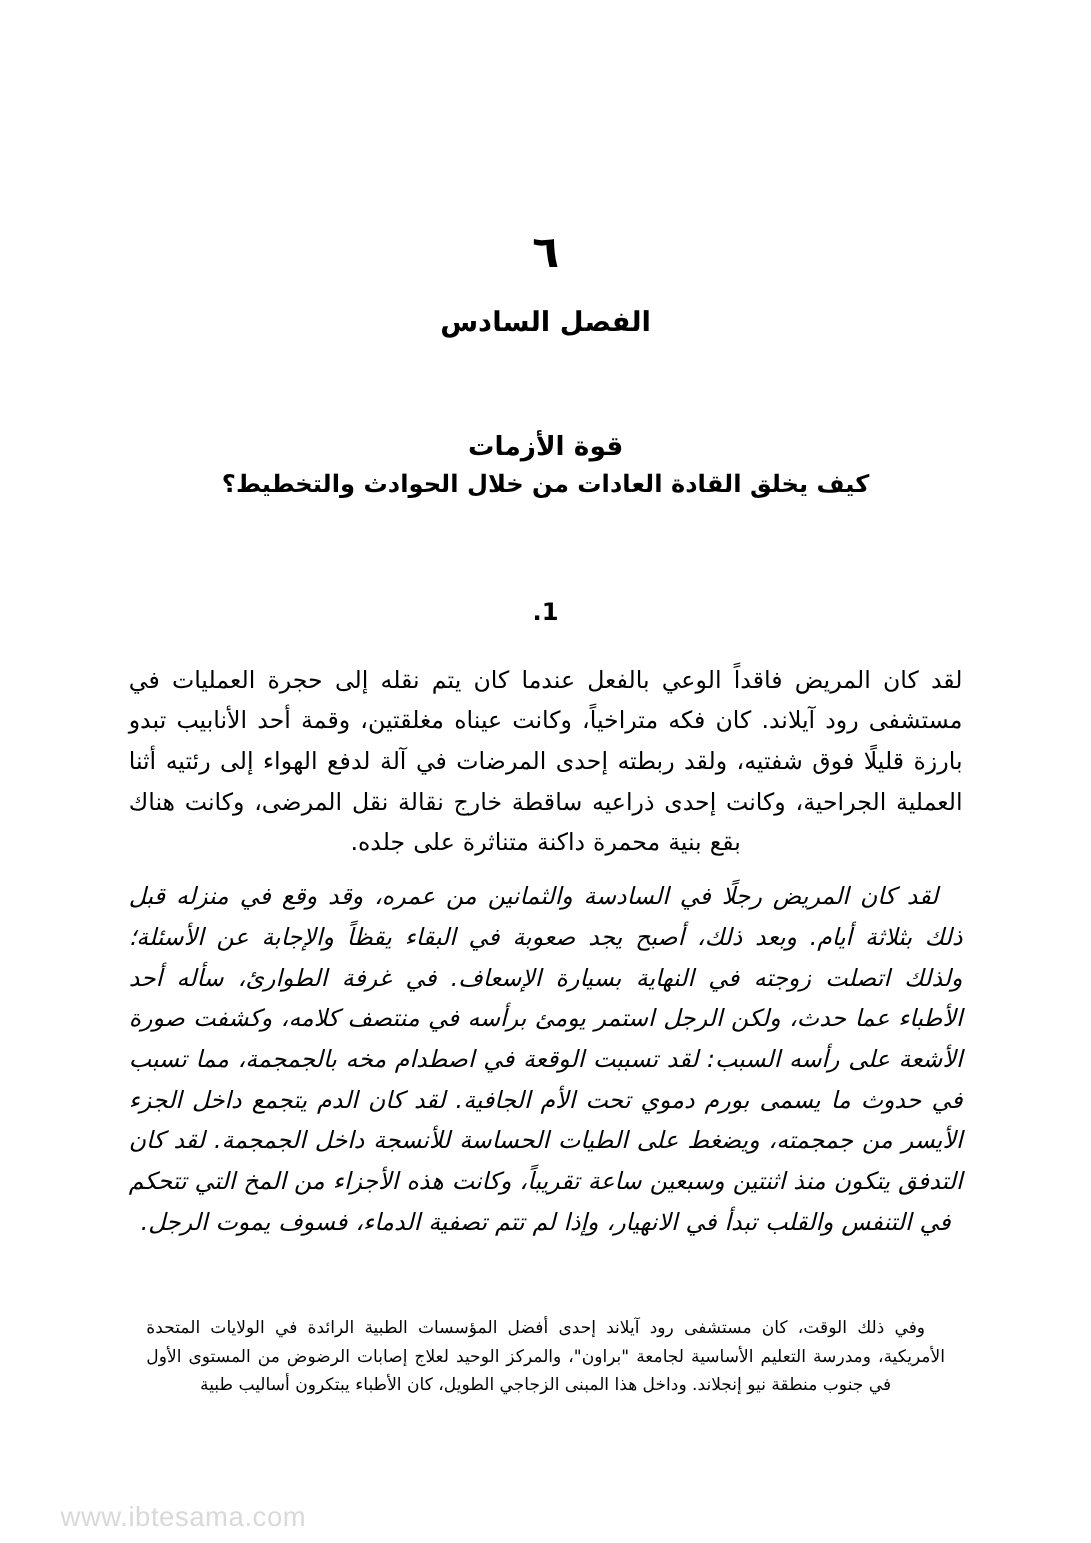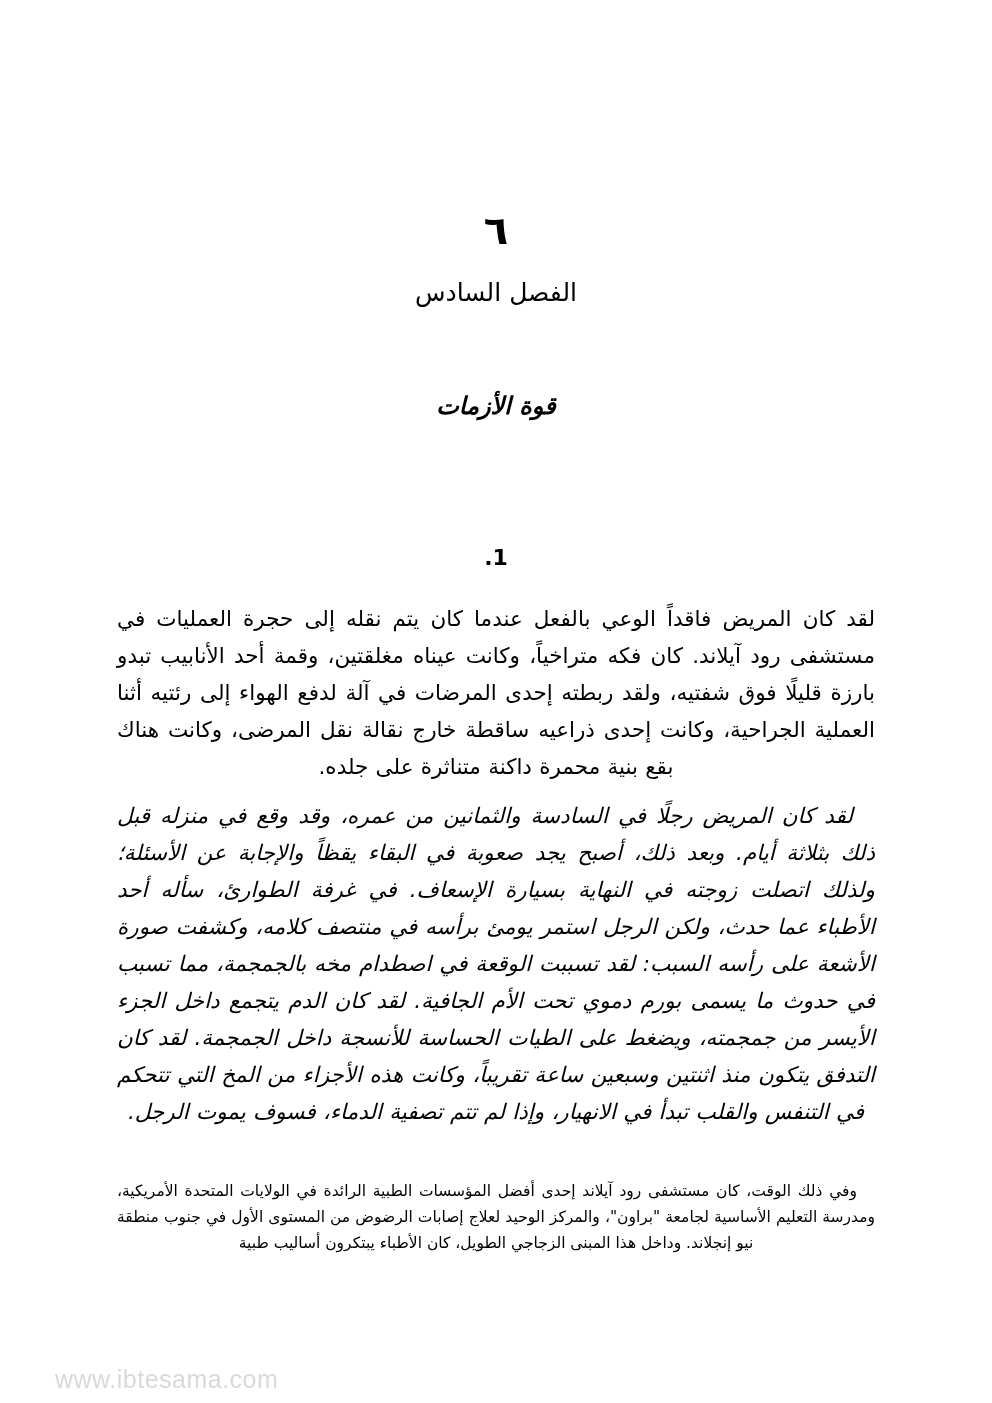--- a/index.html
+++ b/index.html
@@ -31,32 +31,31 @@
     line-height: 1.1;
     letter-spacing: 0;
   }
   .chapter-name {
     position: absolute;
     top: 278px;
     left: 0;
     right: 0;
     text-align: center;
     font-size: 25px;
-    font-weight: 400;
+    font-weight: 700;
     line-height: 1.2;
   }
 
   
   .title-block {
     position: absolute;
     top: 390px;
     left: 100px;
     right: 100px;
     text-align: center;
-    font-style: italic;
   }
   .title-main {
     font-size: 24px;
     font-weight: 700;
     line-height: 1.35;
     margin-bottom: 4px;
   }
   .title-sub {
     font-size: 22px;
     font-weight: 700;
@@ -103,21 +102,21 @@
     right: 117px;
     left: 117px;
     direction: rtl;
   }
   .footnote-par {
     font-size: 15.5px;
     line-height: 26px;
     text-align: justify;
     text-align-last: center;
     text-indent: 18px;
-    margin: 0;
+    margin: 16px;
   }
 
   
   .watermark {
     position: absolute;
     left: 55px;
     top: 1365px;
     font-size: 25px;
     color: #d9d9d9;
     direction: ltr;
@@ -131,20 +130,21 @@
 <body>
 
 <div class="page">
 
   <div class="chapter-number">٦</div>
 
   <div class="chapter-name">الفصل السادس</div>
 
   <div class="title-block">
     <div class="title-main">قوة الأزمات</div>
+    <div class="title-sub">كيف يخلق القادة العادات من خلال الحوادث والتخطيط؟</div>
   </div>
 
   <div class="section-number">1.</div>
 
   <div class="body-block">
     <p class="body-par">لقد كان المريض فاقداً الوعي بالفعل عندما كان يتم نقله إلى حجرة العمليات في مستشفى رود آيلاند. كان فكه متراخياً، وكانت عيناه مغلقتين، وقمة أحد الأنابيب تبدو بارزة قليلًا فوق شفتيه، ولقد ربطته إحدى المرضات في آلة لدفع الهواء إلى رئتيه أثنا العملية الجراحية، وكانت إحدى ذراعيه ساقطة خارج نقالة نقل المرضى، وكانت هناك بقع بنية محمرة داكنة متناثرة على جلده.</p>
     <p class="body-par indent">لقد كان المريض رجلًا في السادسة والثمانين من عمره، وقد وقع في منزله قبل ذلك بثلاثة أيام. وبعد ذلك، أصبح يجد صعوبة في البقاء يقظاً والإجابة عن الأسئلة؛ ولذلك اتصلت زوجته في النهاية بسيارة الإسعاف. في غرفة الطوارئ، سأله أحد الأطباء عما حدث، ولكن الرجل استمر يومئ برأسه في منتصف كلامه، وكشفت صورة الأشعة على رأسه السبب: لقد تسببت الوقعة في اصطدام مخه بالجمجمة، مما تسبب في حدوث ما يسمى بورم دموي تحت الأم الجافية. لقد كان الدم يتجمع داخل الجزء الأيسر من جمجمته، ويضغط على الطيات الحساسة للأنسجة داخل الجمجمة. لقد كان التدفق يتكون منذ اثنتين وسبعين ساعة تقريباً، وكانت هذه الأجزاء من المخ التي تتحكم في التنفس والقلب تبدأ في الانهيار، وإذا لم تتم تصفية الدماء، فسوف يموت الرجل.</p>
   </div>
 
   <div class="footnote-block">

